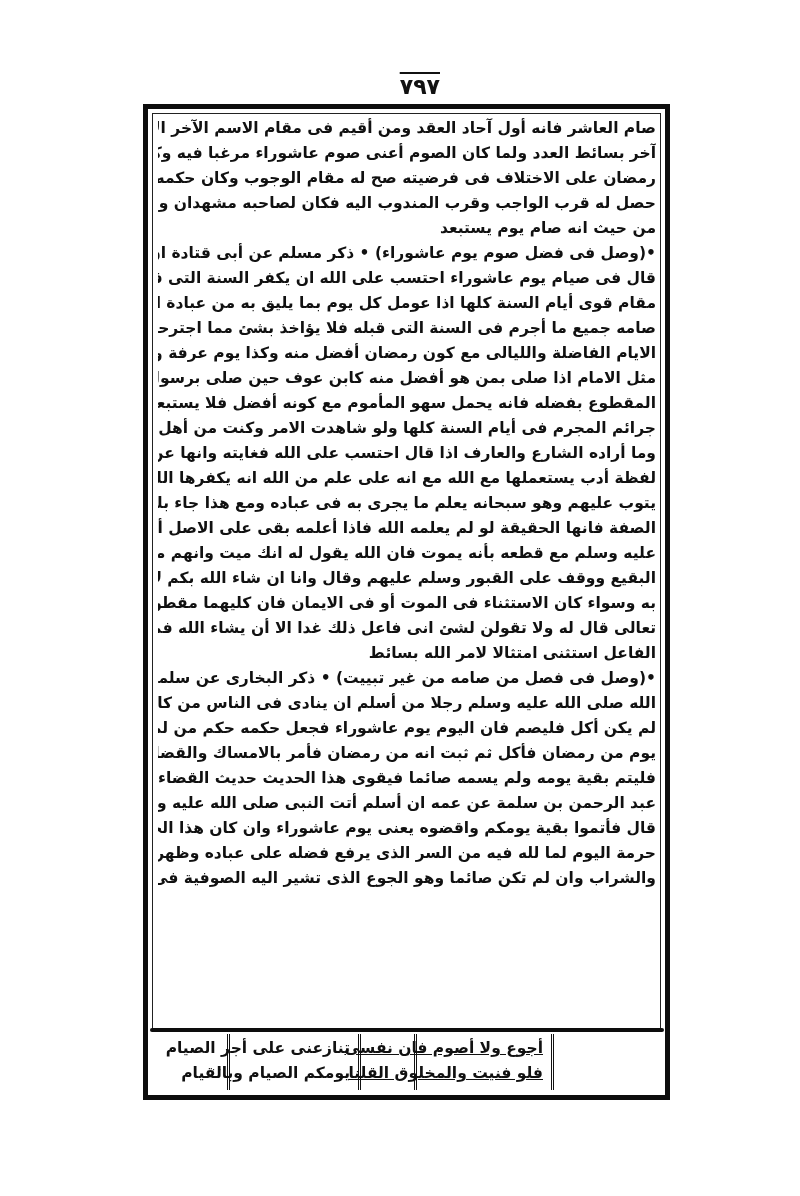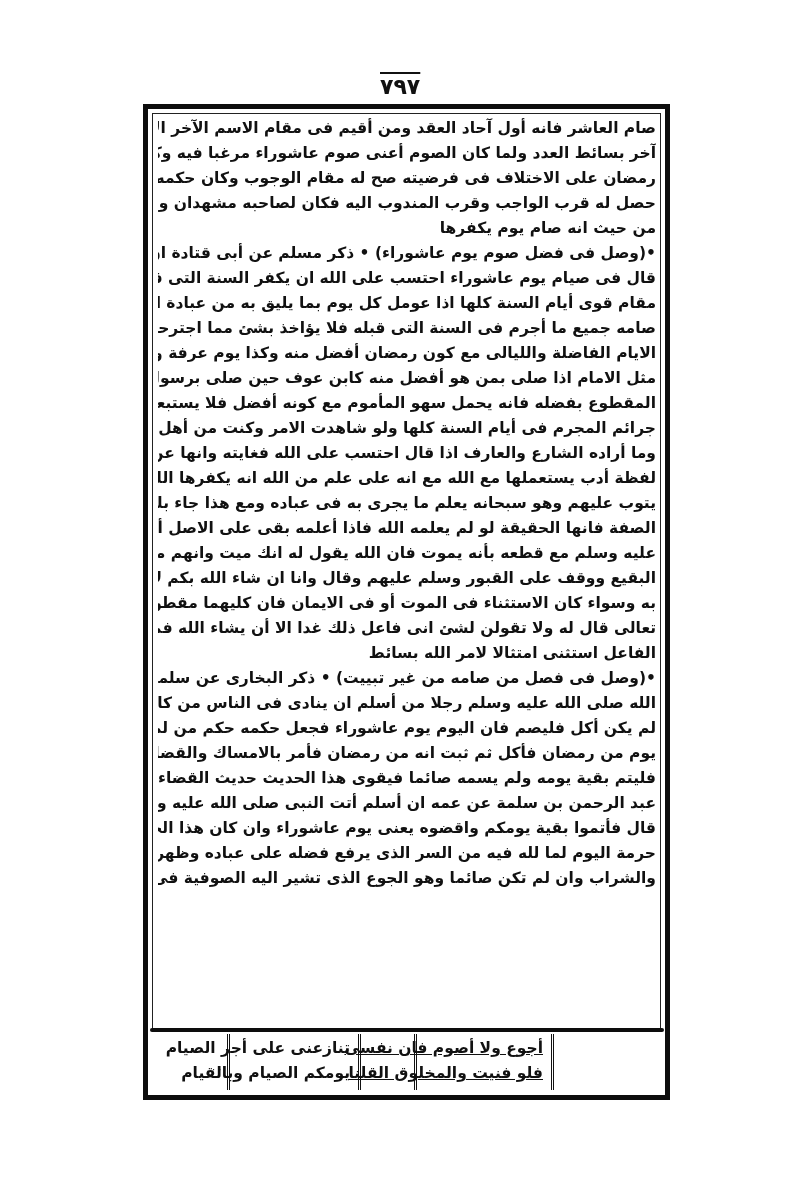--- a/index.html
+++ b/index.html
@@ -13,21 +13,21 @@
       position: relative;
       overflow: hidden;
       font-family: "DejaVu Sans", sans-serif;
       color: #111111;
     }
     .page-number {
       position: absolute;
       top: 74px;
       left: 380px;
       width: 60px;
-      text-align: left;
+      text-align: right;
       font-size: 22px;
       font-weight: bold;
       letter-spacing: 1px;
       text-decoration: overline;
       line-height: 26px;
     }
     .frame-outer {
       position: absolute;
       left: 143px;
       top: 104px;
@@ -130,21 +130,21 @@
 <div class="page-number">٧٩٧</div>
 
 <div class="frame-outer"></div>
 <div class="frame-inner"></div>
 
 <div class="text-block" id="body-text">
     <span class="line">صام العاشر فانه أول آحاد العقد ومن أقيم فى مقام الاسم الآخر الالهى صام اليوم التاسع فانه</span>
     <span class="line">آخر بسائط العدد ولما كان الصوم أعنى صوم عاشوراء مرغبا فيه وكان فرضه قبل فرض</span>
     <span class="line">رمضان على الاختلاف فى فرضيته صح له مقام الوجوب وكان حكمه حكم الواجب فمن صامه</span>
     <span class="line">حصل له قرب الواجب وقرب المندوب اليه فكان لصاحبه مشهدان وتجليان يعرفهما من ذاقهما</span>
-    <span class="line short">من حيث انه صام يوم يكفرها</span>
+    <span class="line short">من حيث انه صام يوم يستبعد</span>
     <span class="line">•(وصل فى فضل صوم يوم عاشوراء) • ذكر مسلم عن أبى قتادة ان رسول الله صلى الله عليه وسلم</span>
     <span class="line">قال فى صيام يوم عاشوراء احتسب على الله ان يكفر السنة التى قبله فقامت حركة يومه فى القوة</span>
     <span class="line">مقام قوى أيام السنة كلها اذا عومل كل يوم بما يليق به من عبادة الصوم فحمل بقوته عن الذى</span>
     <span class="line">صامه جميع ما أجرم فى السنة التى قبله فلا يؤاخذ بشئ مما اجترحه فيها الى رمضان وغيره من</span>
     <span class="line">الايام الفاضلة والليالى مع كون رمضان أفضل منه وكذا يوم عرفة وليلة القدر ويوم الجمعة فمثله</span>
     <span class="line">مثل الامام اذا صلى بمن هو أفضل منه كابن عوف حين صلى برسول الله صلى الله عليه وسلم</span>
     <span class="line">المقطوع بفضله فانه يحمل سهو المأموم مع كونه أفضل فلا يستبعد أن يحمل صوم عاشوراء</span>
     <span class="line">جرائم المجرم فى أيام السنة كلها ولو شاهدت الامر وكنت من أهل الكشف عرفت صحة ما قلناه</span>
     <span class="line">وما أراده الشارع والعارف اذا قال احتسب على الله فغايته وانها عن حسن ظن بالله وانما هى</span>
     <span class="line">لفظة أدب يستعملها مع الله مع انه على علم من الله انه يكفرها الله يقول الله عسى الله أن</span>

